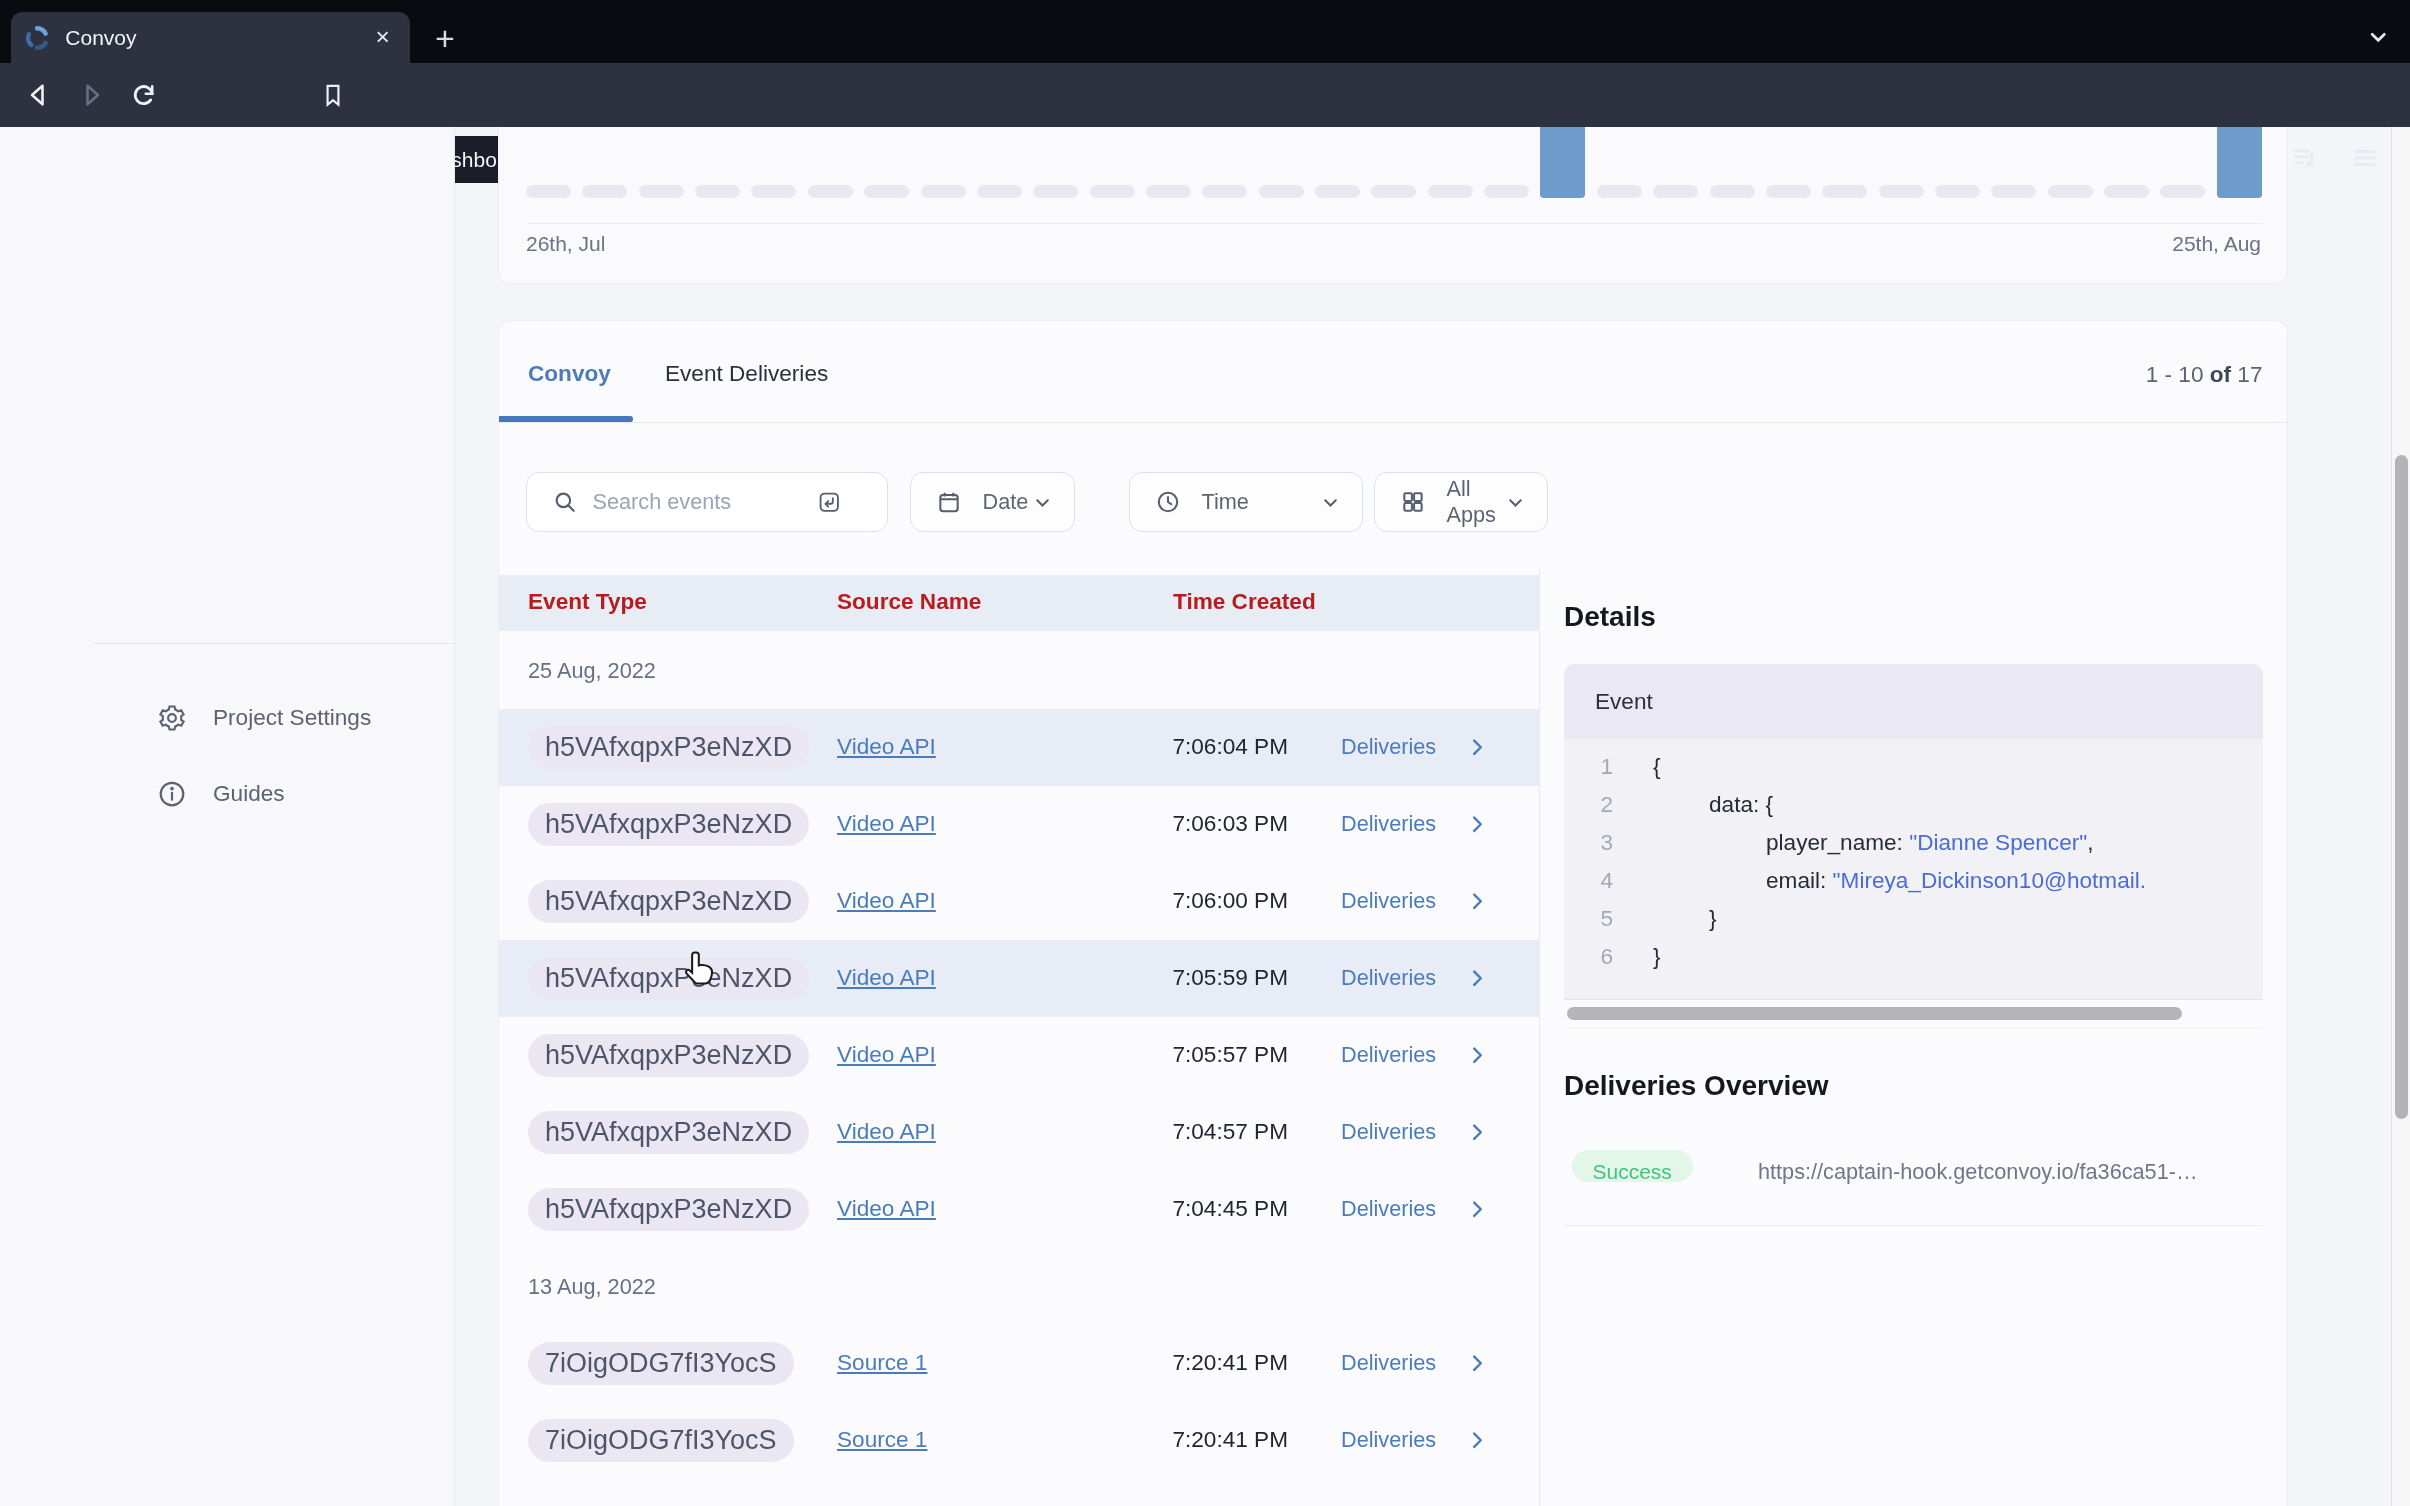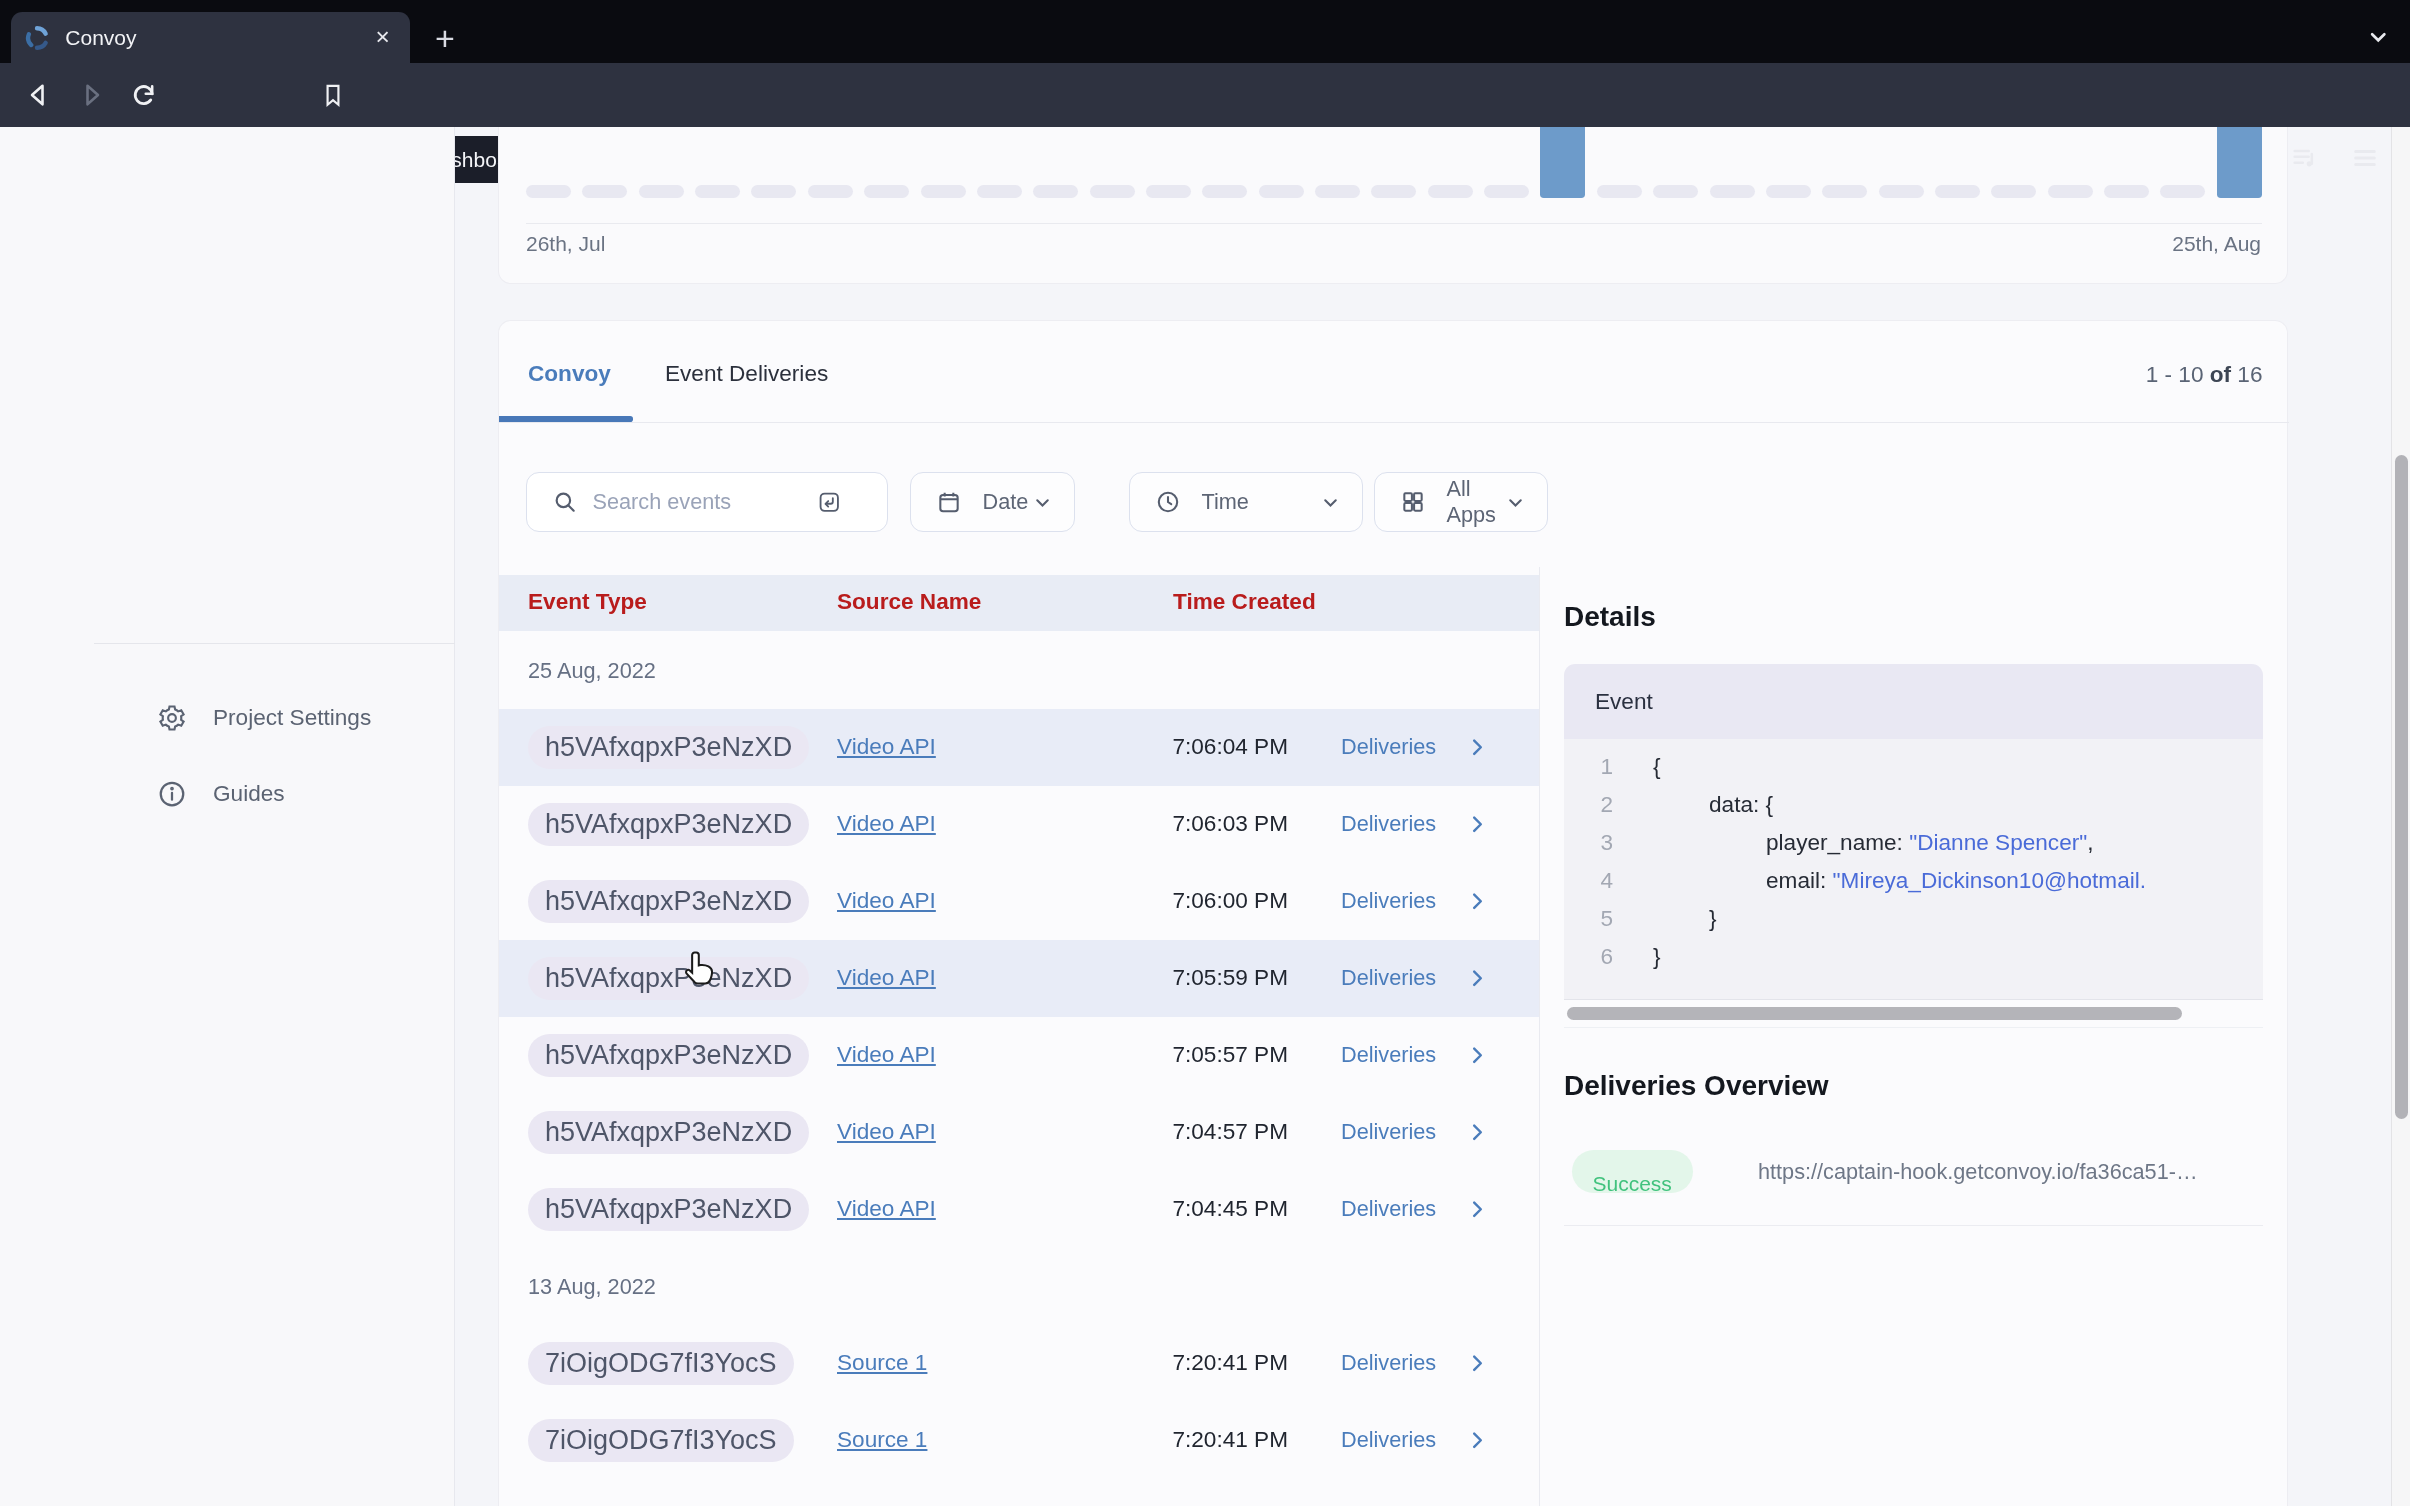--- a/index.html
+++ b/index.html
@@ -81,21 +81,21 @@
   .ev-head span{margin-left:31px;font-size:22.6px;color:#2a3040;}
   .codebox{position:absolute;left:0;top:418px;width:699px;height:260px;background:#f2f2f6;padding-top:9.4px;overflow:hidden;}
   .cl{display:flex;height:38px;line-height:38px;font-family:"DejaVu Sans Mono",monospace;font-size:22.6px;white-space:pre;}
   .cl .ln{width:49px;text-align:right;color:#a3a8b3;flex:none;}
   .cl .cc{margin-left:40px;color:#262b35;}
   .cl .str{color:#4a6bd8;}
   .code-hr{position:absolute;left:0;top:678px;width:699px;height:0.9px;background:#e3e4ea;}
   .hthumb{position:absolute;left:2.8px;top:686px;width:615px;height:13px;background:#b4b4b9;border-radius:6.6px;}
   .code-hr2{position:absolute;left:0;top:706px;width:699px;height:0.9px;background:#eef0f4;}
   .ov-title{position:absolute;left:0;top:749px;font-size:28px;font-weight:700;color:#14181f;}
-  .succ{position:absolute;left:7.5px;top:829px;height:43px;line-height:43px;padding:12px 21px;border-radius:21.7px;background:#e3f6ea;color:#41c27d;font-size:21px;}
+  .succ{position:absolute;left:7.5px;top:829px;height:32px;line-height:43px;padding:0 21px;border-radius:21.7px;background:#e3f6ea;color:#41c27d;font-size:21px;}
   .ov-url{position:absolute;left:194px;top:838px;width:505px;font-size:21.7px;color:#6e7787;white-space:nowrap;overflow:hidden;}
   .ov-hr{position:absolute;left:0;top:904px;width:699px;height:0.9px;background:#ebecf1;}
 
   
   .vsb-track{position:absolute;right:0;top:127px;width:20px;height:1379px;background:#f6f6f7;border-left:0.9px solid #e3e3e6;}
   .vsb-thumb{position:absolute;right:2.8px;top:328px;width:13px;height:664px;background:#b2b2b7;border-radius:6.6px;}
   .cursor{position:absolute;left:682px;top:949px;}
 </style>
 </head>
 <body>
@@ -249,21 +249,21 @@
     <div class="chart-base"></div>
     <div class="chart-lab" style="left:27px">26th, Jul</div>
     <div class="chart-lab" style="right:26px">25th, Aug</div>
   </div>
 
   <div class="events-card">
     <div class="tab-ev">Convoy</div>
     <div class="tab-evd">Event Deliveries</div>
     <div class="tab-underline"></div>
     <div class="tabrow-border"></div>
-    <div class="pagination"><span>1 - 10 </span><b>of</b><span> 16</span></div>
+    <div class="pagination"><span>1 - 10 </span><b>of</b><span> 17</span></div>
 
     <div class="filters">
       <div class="fctl search">
         <span class="ic">
           <svg width="26" height="26" viewBox="0 0 24 24" fill="none" stroke="currentColor" stroke-width="2">
               <circle cx="10.5" cy="10.5" r="6.2"></circle>
               <path d="M15.2 15.2L20 20" stroke-linecap="round"></path>
             </svg>
         </span>
         <input placeholder="Search events" style="">

